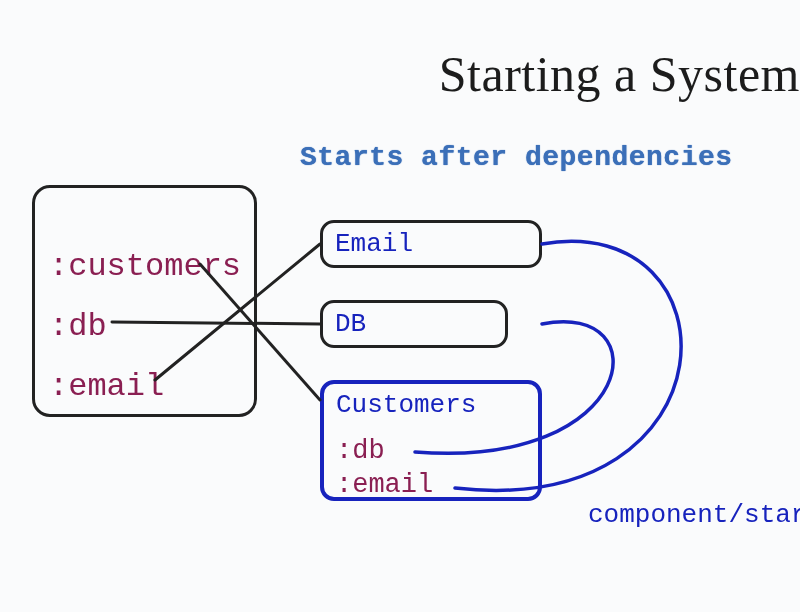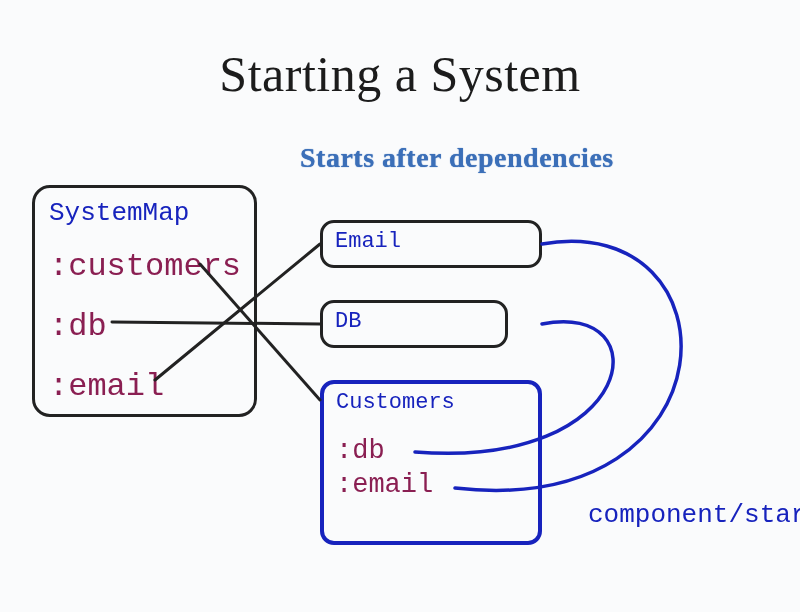--- a/index.html
+++ b/index.html
@@ -4,27 +4,27 @@
 <style>
   html,body{margin:0;padding:0}
   body{
     width:800px;height:612px;
     background:#fafbfc;
     font-family:Georgia,"Times New Roman",serif;
     position:relative;overflow:hidden;
   }
   .title{
     position:absolute;left:0;right:0;top:45px;
-    text-align:center;
+    text-align:right;
     font-size:50px;color:#1c1c1c;
     letter-spacing:.5px;
   }
   .subtitle{
     position:absolute;left:300px;top:142px;
-    font-family:Liberation Serif, serif;
+    font-family:Liberation Mono, monospace;
     font-size:28px;font-weight:700;color:#3b6fb8;
     letter-spacing:.5px;
     text-shadow:0 0 1px #3b6fb8;
   }
   .mono{font-family:"Courier New",Courier,monospace}
   .maroon{color:#8a1f52}
   .footer-label{
     position:absolute;left:588px;top:500px;
     font-size:26px;color:#1723bd;
   }
@@ -46,39 +46,38 @@
   .r1{top:60px}
   .r2{top:120px}
   .r3{top:180px}
   
   .comp{
     position:absolute;border:3px solid #222;border-radius:14px;
     box-sizing:border-box;
   }
   .emailbox{left:320px;top:220px;width:222px;height:48px}
   .dbbox{left:320px;top:300px;width:188px;height:48px}
-  .custbox{left:320px;top:380px;width:222px;height:165px;border-color:#1723bd;border-width:4px}
+  .custbox{left:320px;top:380px;width:222px;height:121px;border-color:#1723bd;border-width:4px}
   .comp .lbl{
     position:absolute;left:12px;top:6px;
-    font-size:22px;color:#1723bd;
+    font-size:26px;color:#1723bd;
   }
   .custbox .deps{
     position:absolute;left:12px;top:50px;
     font-size:27px;line-height:34px;
   }
   svg.lines{position:absolute;left:0;top:0;width:800px;height:612px;pointer-events:none}
 </style>
 </head>
 <body>
 
 <div class="title">Starting a System</div>
 <div class="subtitle">Starts after dependencies</div>
 
 <div class="sysmap">
-  <div class="head mono">SystemMap</div>
   <div class="row r1 mono maroon">:customers</div>
   <div class="row r2 mono maroon">:db</div>
   <div class="row r3 mono maroon">:email</div>
 </div>
 
 <div class="comp emailbox">
   <div class="lbl mono">Email</div>
 </div>
 
 <div class="comp dbbox">

